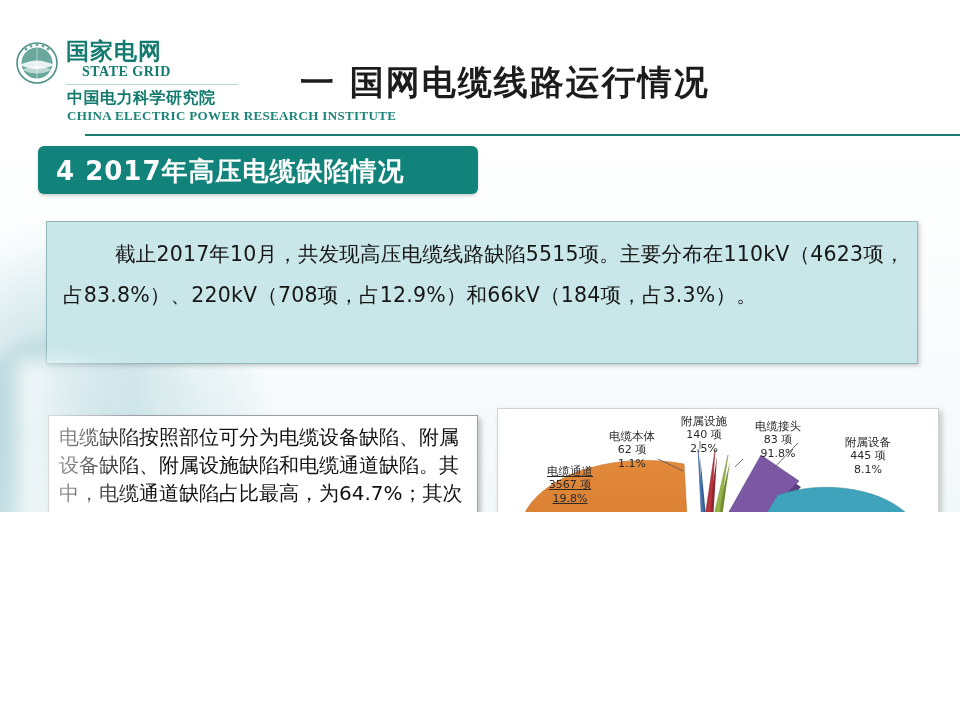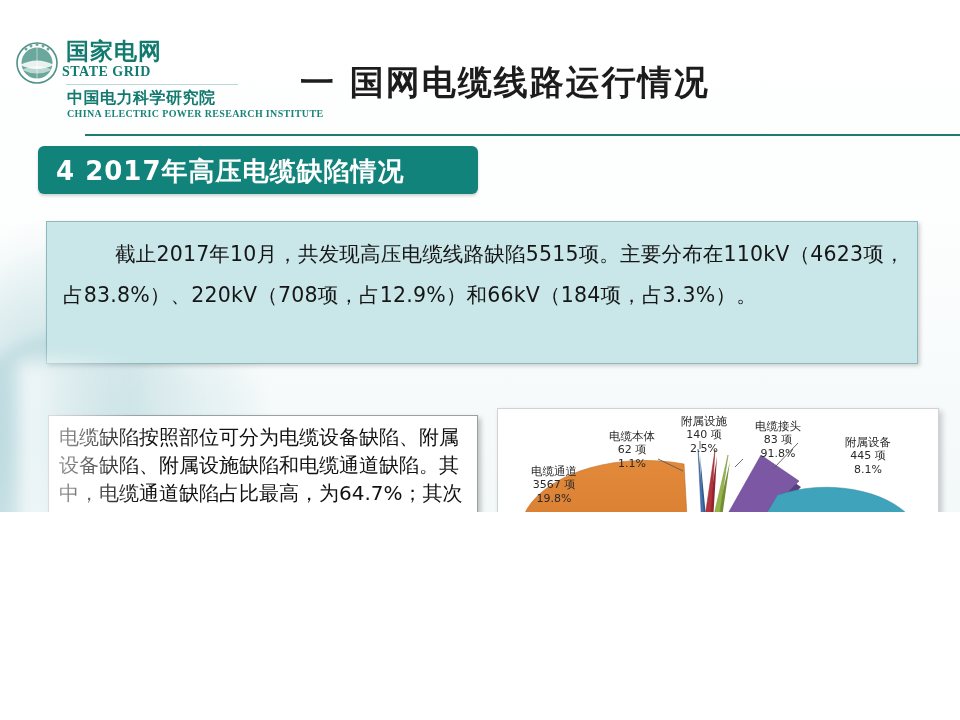--- a/index.html
+++ b/index.html
@@ -31,30 +31,30 @@
     background:linear-gradient(90deg, rgba(255,255,255,.85), rgba(255,255,255,0));
     filter:blur(9px);
   }
 
   
   .logo-wrap{position:absolute;left:14px;top:38px;width:230px;height:80px;}
   .logo-mark{position:absolute;left:0;top:2px;width:46px;height:46px;}
   .logo-cn{position:absolute;left:52px;top:2px;
     font-family:"DejaVu Sans",sans-serif;font-weight:bold;font-size:23px;
     color:#127a6e;letter-spacing:1px;line-height:23px;}
-  .logo-en{position:absolute;left:48px;top:26px;
+  .logo-en{position:absolute;left:68px;top:26px;
     font-family:"Liberation Serif","DejaVu Serif",serif;font-weight:bold;
     font-size:14px;color:#127a6e;letter-spacing:.5px;}
   .logo-rule{position:absolute;left:52px;top:46px;width:172px;height:1px;background:#bcd8d4;}
   .logo-cn2{position:absolute;left:53px;top:50px;
     font-family:"DejaVu Sans",sans-serif;font-weight:bold;font-size:16px;
     color:#127a6e;letter-spacing:.5px;white-space:nowrap;}
   .logo-en2{position:absolute;left:53px;top:70px;
     font-family:"Liberation Serif","DejaVu Serif",serif;font-weight:bold;
-    font-size:10px;color:#1b8478;letter-spacing:.35px;white-space:nowrap;}
+    font-size:13px;color:#1b8478;letter-spacing:.35px;white-space:nowrap;}
 
   .slide-title{
     position:absolute;left:300px;top:60px;width:620px;
     font-family:"DejaVu Sans",sans-serif;font-weight:bold;
     font-size:34px;color:#1c1c1c;letter-spacing:2px;white-space:nowrap;
   }
   .header-rule{position:absolute;left:85px;top:134px;width:875px;height:2px;background:#1d7d72;}
 
   
   .section-banner{
@@ -187,21 +187,21 @@
       <path d="M246 143 L280 86 L413 109 A95 56 0 0 1 246 143 Z" fill="#3FA3BC"></path>
 
       <g stroke="#5b5b5b" stroke-width=".9" fill="none">
         <path d="M160 50 L185 62"></path>
         <path d="M202 32 L202 40"></path>
         <path d="M300 34 L275 60"></path>
         <path d="M245 50 L237 58"></path>
       </g>
     </svg>
 
-    <div class="lbl" style="left:4px;top:55px;width:104px;">
+    <div class="lbl" style="left:20px;top:55px;width:104px;text-decoration:underline;">
       <span class="nm">电缆通道</span>
       <span class="vn">3567 项</span>
       <span class="pc">19.8%</span>
     </div>
 
     <div class="lbl" style="left:96px;top:20px;width:76px;">
       <span class="nm">电缆本体</span>
       <span class="vn">62 项</span>
       <span class="pc">1.1%</span>
     </div>

